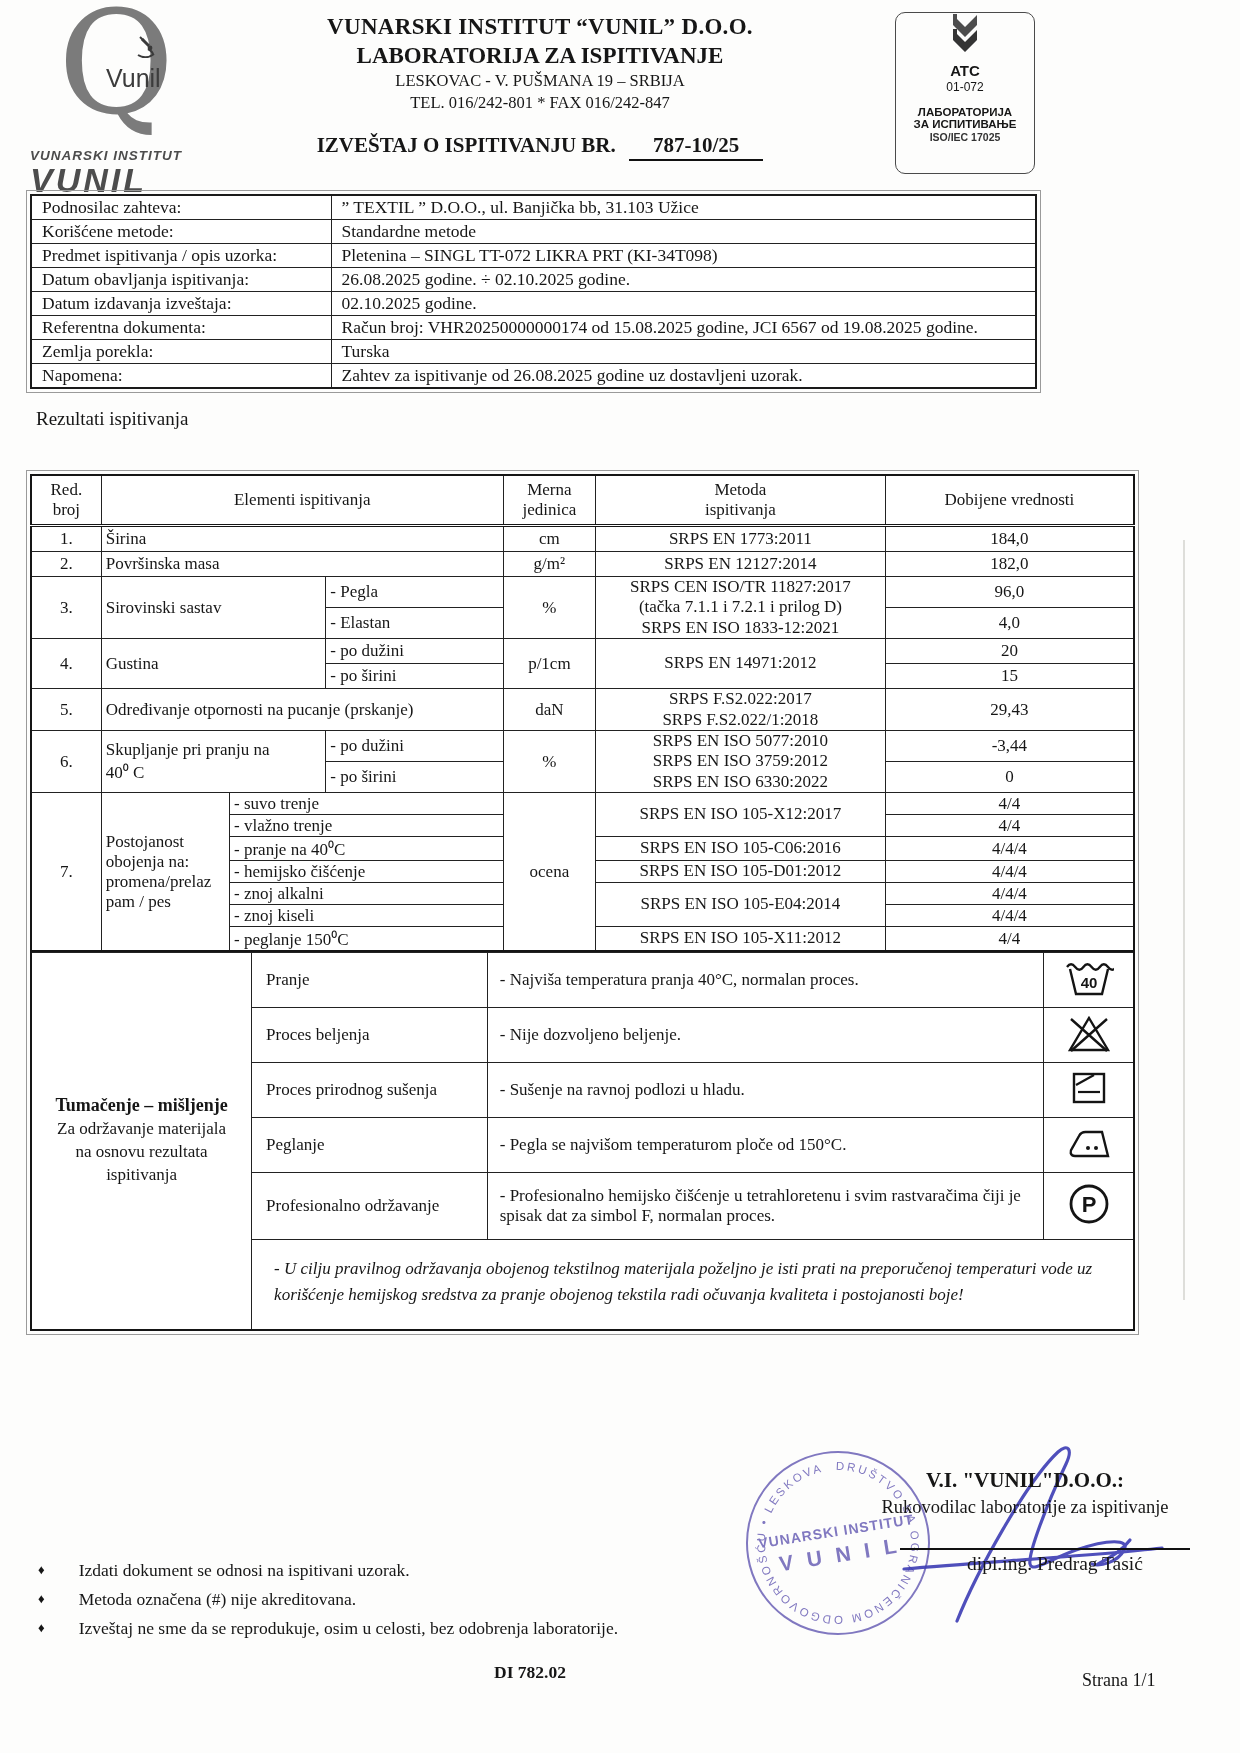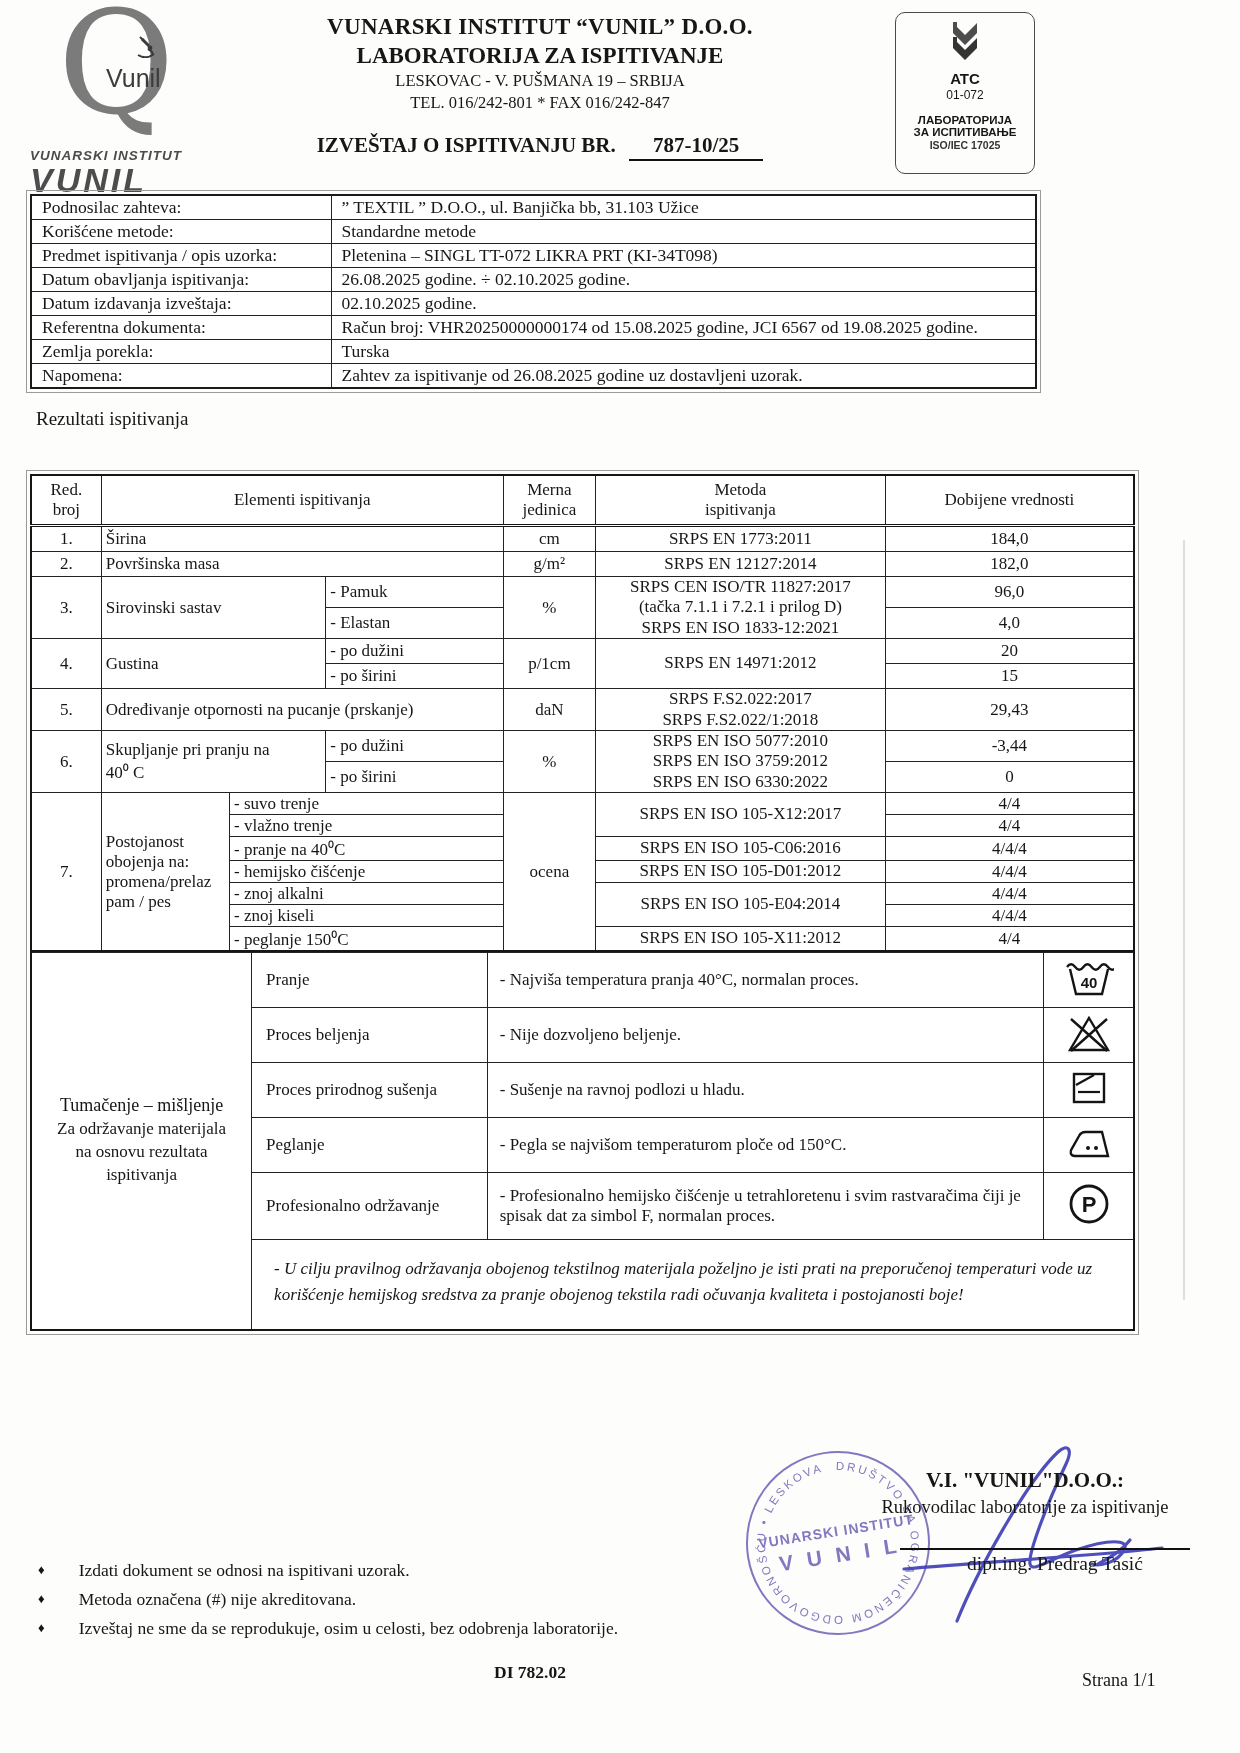--- a/index.html
+++ b/index.html
@@ -20,21 +20,21 @@
          letter-spacing:3px;color:#4d4d4d;line-height:1.05;}
   .asmall{font-family:"Liberation Sans",sans-serif;font-size:9.5px;font-weight:bold;color:#565656;
           border-top:1px solid #777;border-bottom:1px solid #777;padding:1px 0;width:160px;}
   .center{flex:1;text-align:center;padding:6px 60px 0 0;}
   .org{font-size:23px;font-weight:bold;letter-spacing:.3px;}
   .labn{font-size:23px;font-weight:bold;margin-top:3px;}
   .addr,.phone{font-size:16.5px;margin-top:2px;}
   .rline{margin-top:20px;font-size:21px;font-weight:bold;}
   .rn{padding:0 24px 2px 24px;border-bottom:2.5px solid #111;margin-left:8px;}
   .badge{width:140px;height:162px;box-sizing:border-box;border:1.5px solid #4a4a4a;border-radius:10px;
-         text-align:center;padding-top:8px;margin-top:4px;margin-right:175px;flex:none;
+         text-align:center;margin-top:4px;margin-right:175px;flex:none;
          font-family:"Liberation Sans",sans-serif;}
   .batc{font-weight:bold;font-size:15px;margin-top:1px;}
   .bcode{font-size:12px;margin-top:1px;}
   .bl1{font-weight:bold;font-size:11.5px;margin-top:12px;}
   .bl2{font-weight:bold;font-size:11.5px;}
   .biso{font-weight:bold;font-size:10.5px;color:#333;margin-top:1px;}
 
   
   .info{position:absolute;top:194px;left:30px;border-collapse:collapse;table-layout:fixed;
         border:2.5px solid #1a1a1a;outline:1.5px solid #9a9a9a;outline-offset:3px;background:#fff;}
@@ -55,21 +55,21 @@
   .m{font-size:15.5px;line-height:1.2;text-align:center;}
   .sm{font-size:14.5px;}
   .bb2{border-bottom:2px solid #151515;}
   tr.h24>td{height:24px;} tr.h26>td{height:26px;} tr.h28>td{height:28px;}
   tr.h32>td{height:32px;} tr.h21>td{height:21px;}
 
   table.care{border:2.5px solid #151515;border-top:none;}
   .care td{border:1px solid #222;font-size:17px;}
   tr.ch>td{height:52px;} tr.chl>td{height:64px;}
   .ihead{text-align:center;vertical-align:middle;}
-  .it{font-weight:normal;font-size:18px;margin-bottom:2px;}
+  .it{font-weight:bold;font-size:18px;margin-bottom:2px;}
   .is{font-size:17px;line-height:1.35;}
   .cl{padding-left:14px;}
   .cd{padding-left:12px;}
   .cs{text-align:center;vertical-align:middle;}
   .cnote{font-style:italic;font-size:17px;line-height:1.55;padding:16px 34px 20px 22px;border-top:2px solid #151515;}
 
   
   .sigtyped{position:absolute;left:810px;top:1468px;width:430px;text-align:center;}
   .sigco{font-size:21px;font-weight:bold;}
   .sigrole{font-size:18.5px;margin-top:4px;}
@@ -207,21 +207,21 @@
         <tr class="h24">
           <td class="c bb2">2.</td>
           <td colspan="3" class="name bb2">Površinska masa</td>
           <td class="c bb2">g/m²</td>
           <td class="c m bb2">SRPS EN 12127:2014</td>
           <td class="c bb2">182,0</td>
         </tr>
         <tr class="h28">
           <td rowspan="2" class="c bb2">3.</td>
           <td rowspan="2" colspan="2" class="name bb2">Sirovinski sastav</td>
-          <td class="name sub">- Pamuk</td>
+          <td class="name sub">- Pegla</td>
           <td rowspan="2" class="c bb2">%</td>
           <td rowspan="2" class="c m sm ml bb2">SRPS CEN ISO/TR 11827:2017
 (tačka 7.1.1 i 7.2.1 i prilog D)
 SRPS EN ISO 1833-12:2021</td>
           <td class="c">96,0</td>
         </tr>
         <tr class="h28">
           <td class="name sub bb2">- Elastan</td>
           <td class="c bb2">4,0</td>
         </tr>

